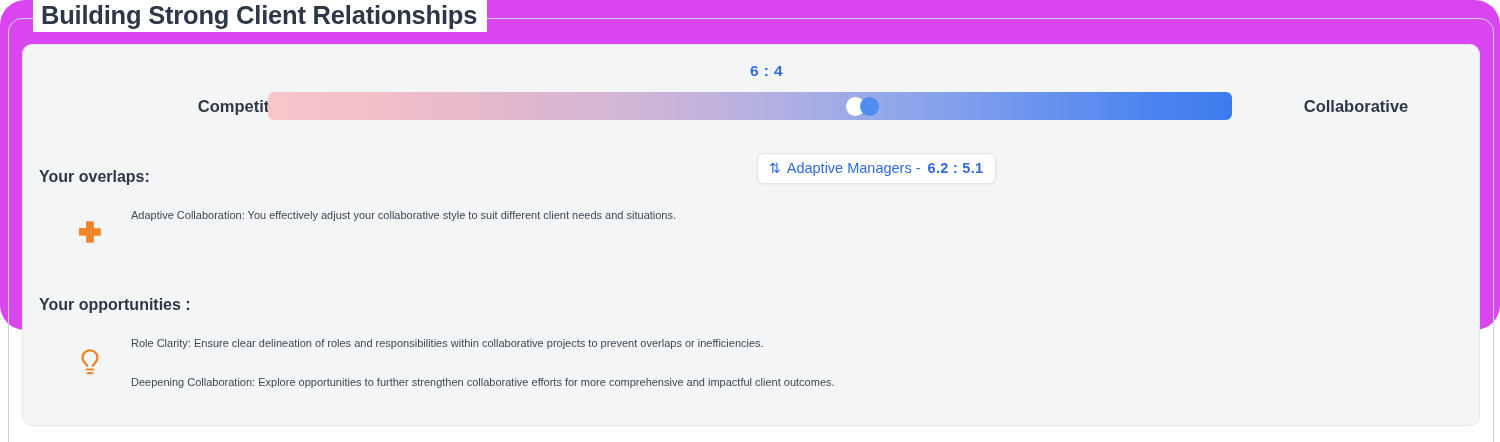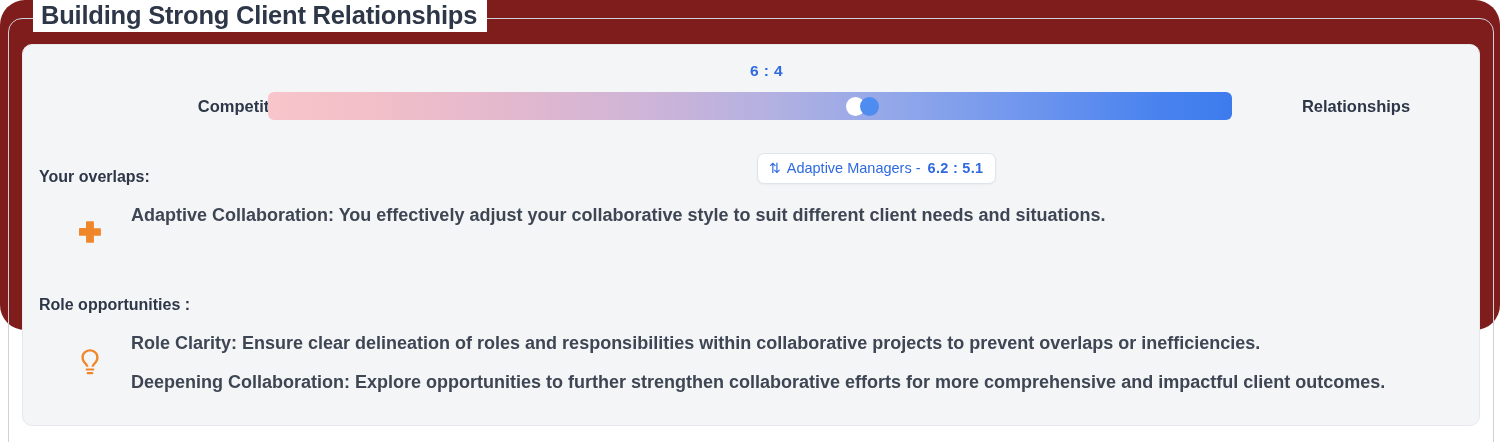--- a/index.html
+++ b/index.html
@@ -8,21 +8,21 @@
     width: 1500px; height: 442px;
     background: #ffffff;
     font-family: "Liberation Sans", sans-serif;
     overflow: hidden;
   }
 
   .screen {
     position: relative;
     width: 1500px;
     height: 330px;
-    background: #7f1d1d;
+    background: #d946ef;
     border-radius: 25px;
   }
 
   
   .frame {
     position: absolute;
     left: 8px;
     top: 18px;
     width: 1486px;
     height: 470px;               
@@ -190,26 +190,25 @@
     height: 40px;
   }
 
   .lines {
     position: absolute;
     left: 92px;
     top: 0;
     width: 1320px;
   }
   .line {
-    font-size: 18px;
+    font-size: 11px;
     color: #3e4654;
     line-height: 20px;
     margin-bottom: 19px;
     white-space: nowrap;
-    font-weight: bold;
   }
   .line:last-child { margin-bottom: 0; }
 
   
   .plus-icon { display: block; }
   .bulb-icon { display: block; }
 </style>
 </head>
 <body>
 
@@ -237,37 +236,37 @@
         </div>
 
         <div class="benchmark">
           <span class="arrows">⇅</span>
           <span class="bm-label">Adaptive Managers - </span>
           <span class="bm-value">6.2 : 5.1</span>
         </div>
 
       </div>
 
-      <div class="pole-label pole-right">Relationships</div>
+      <div class="pole-label pole-right">Collaborative</div>
     </div>
 
     <div class="section-title st-strengths">Your overlaps:</div>
 
     <div class="bullet-block bb-strengths">
       <div class="icon-slot">
         <svg class="plus-icon" width="26" height="26" viewBox="0 0 26 26" aria-hidden="true">
           <path d="M10 2.2h6c.5 0 .9.4.9.9v6.1h6.1c.5 0 .9.4.9.9v5.8c0 .5-.4.9-.9.9h-6.1v6.1c0 .5-.4.9-.9.9h-6c-.5 0-.9-.4-.9-.9v-6.1H2.9c-.5 0-.9-.4-.9-.9V10c0-.5.4-.9.9-.9H9V3.1c0-.5.4-.9 1-.9z" fill="#f0862a"></path>
         </svg>
       </div>
       <div class="lines">
         <div class="line">Adaptive Collaboration: You effectively adjust your collaborative style to suit different client needs and situations.</div>
       </div>
     </div>
 
-    <div class="section-title st-opportunities">Role opportunities :</div>
+    <div class="section-title st-opportunities">Your opportunities :</div>
 
     <div class="bullet-block bb-opportunities">
       <div class="icon-slot">
         <svg class="bulb-icon" width="26" height="30" viewBox="0 0 26 30" aria-hidden="true">
           <path d="M13 2.2c-5 0-8.6 3.7-8.6 8.2 0 3 1.5 5 3 6.6.9 1 1.6 1.8 1.8 2.8h2.3c-.2-1.9-1.3-3.2-2.4-4.4-1.3-1.5-2.3-2.8-2.3-5 0-3.3 2.7-5.9 6.2-5.9s6.2 2.6 6.2 5.9c0 2.2-1 3.5-2.3 5-1.1 1.2-2.2 2.5-2.4 4.4h2.3c.2-1 .9-1.8 1.8-2.8 1.5-1.6 3-3.6 3-6.6 0-4.5-3.6-8.2-8.6-8.2z" fill="#f0862a"></path>
           <rect x="8.6" y="21.4" width="8.8" height="2.2" rx="1.1" fill="#f0862a"></rect>
           <rect x="9.6" y="25.1" width="6.8" height="2.2" rx="1.1" fill="#f0862a"></rect>
         </svg>
       </div>
       <div class="lines">

